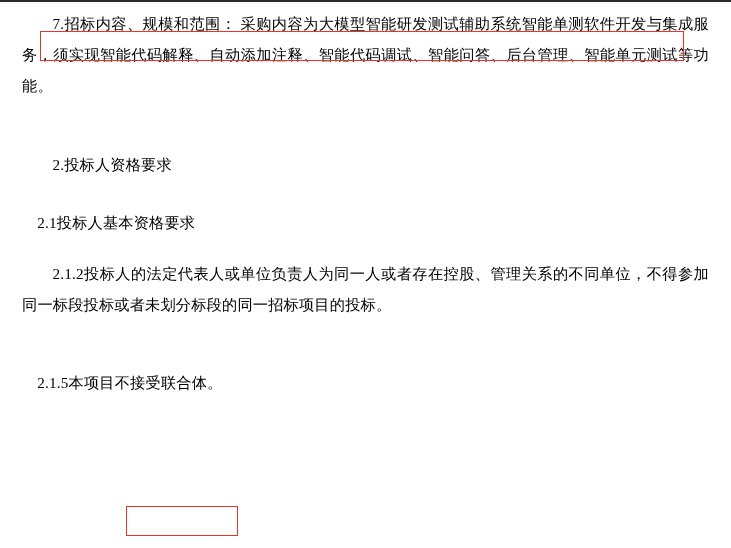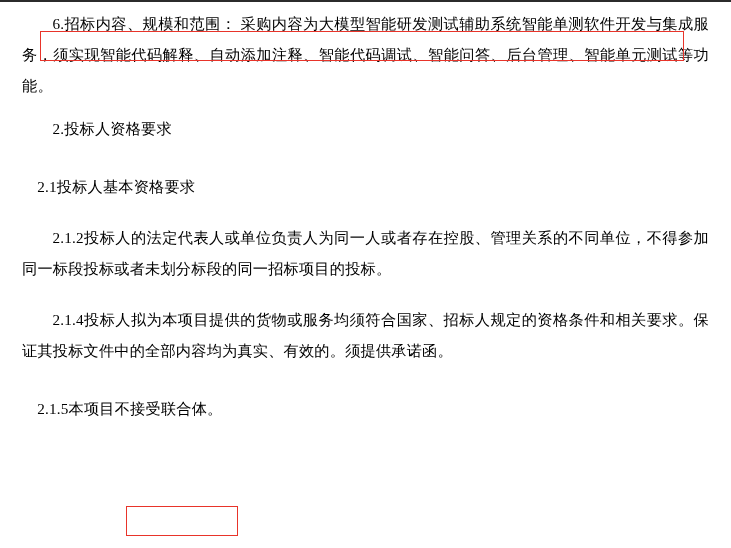--- a/index.html
+++ b/index.html
@@ -64,52 +64,52 @@
   #box-agent {
     left: 126px;
     top: 506px;
     width: 112px;
     height: 30px;
   }
   .sect-title {
     font-size: 15.2px;
     line-height: 31px;
     text-indent: 2em;
+    margin-top: 36px;
   }
   .sect-sub {
     font-size: 15.2px;
     line-height: 31px;
     text-indent: 1em;
     margin-top: 17px;
   }
 </style>
 </head>
 <body>
 
 <div class="page">
 
   <div class="top-rule"></div>
 
-  <p class="para indent2">6.招标内容、规模和范围：  采购内容为大模型智能研发测试辅助系统智能单测软件开发与集成服务，须实现智能代码解释、自动添加注释、智能代码调试、智能问答、后台管理、智能单元测试等功能。</p>
+  <p class="para indent2">7.招标内容、规模和范围：  采购内容为大模型智能研发测试辅助系统智能单测软件开发与集成服务，须实现智能代码解释、自动添加注释、智能代码调试、智能问答、后台管理、智能单元测试等功能。</p>
 
   <div class="gap"></div>
   <p class="para sect-title">2.投标人资格要求</p>
 
   <div class="gap-sm"></div>
   <p class="para sect-sub">2.1投标人基本资格要求</p>
 
   <div class="gap-sm"></div>
 
   <div class="gap-sm"></div>
   <p class="para indent2">2.1.2投标人的法定代表人或单位负责人为同一人或者存在控股、管理关系的不同单位，不得参加同一标段投标或者未划分标段的同一招标项目的投标。</p>
 
   <div class="gap-sm"></div>
 
   <div class="gap-sm"></div>
-  <p class="para indent2">2.1.4投标人拟为本项目提供的货物或服务均须符合国家、招标人规定的资格条件和相关要求。保证其投标文件中的全部内容均为真实、有效的。须提供承诺函。</p>
 
   <div class="gap-sm"></div>
   <p class="para sect-sub">2.1.5本项目不接受联合体。</p>
 
   <div class="gap-sm"></div>
 
   <div class="redbox" id="box-scope"></div>
   <div class="redbox" id="box-agent"></div>
 
 </div>

